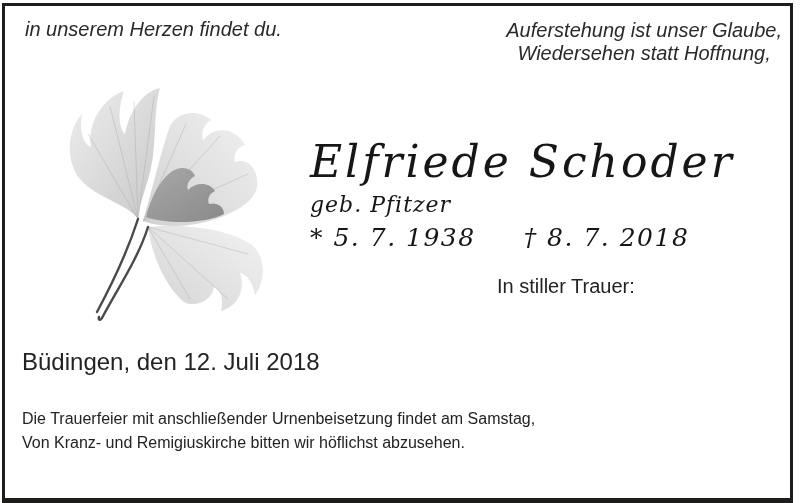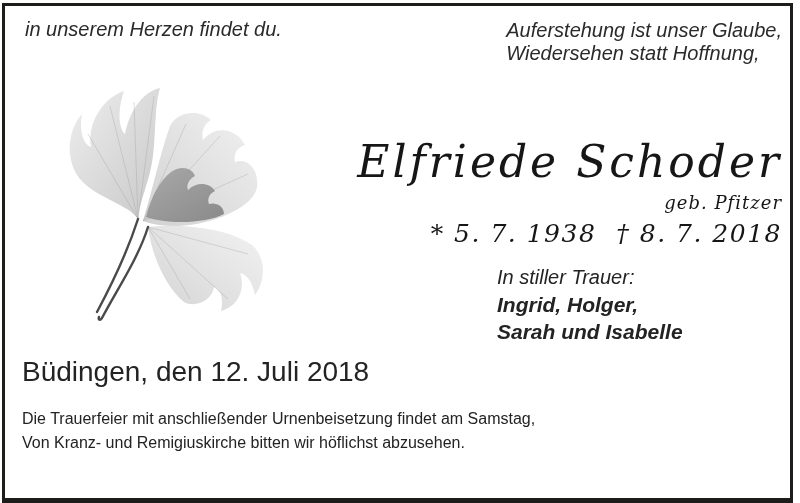--- a/index.html
+++ b/index.html
@@ -19,51 +19,51 @@
     box-sizing: border-box;
     pointer-events: none;
   }
   .abs { position: absolute; }
   .italic-sans {
     font-style: italic;
     font-size: 20px;
     color: #2a2a2a;
   }
   .epigraph-left { left: 25px; top: 16px; line-height: 26px; }
-  .epigraph-right { right: 18px; top: 19px; line-height: 23px; text-align: left; }
+  .epigraph-right { right: 18px; top: 19px; line-height: 23px; text-align: center; }
   .script {
     font-family: "DejaVu Serif", serif;
     font-style: italic;
     color: #161616;
   }
   .name-block {
     left: 310px; top: 138px; width: 472px;
-    text-align: right;
+    text-align: left;
   }
   .name {
     font-size: 44px;
     letter-spacing: 3px;
     line-height: 1.1;
     white-space: nowrap;
   }
   .maiden {
-    font-size: 18px;
+    font-size: 22px;
     margin-top: 6px;
     letter-spacing: 1px;
   }
   .dates {
     font-size: 25px;
     margin-top: 6px;
     letter-spacing: 1.5px;
   }
-  .dates .death { margin-left: 20px; }
-  .mourning { left: 497px; top: 264px; font-style: italic; }
+  .dates .death { margin-left: 48px; }
+  .mourning { left: 497px; top: 273px; }
   .mourning-intro { font-size: 20px; line-height: 26px; }
   .mourning-names { font-size: 21px; font-weight: bold; line-height: 27px; margin-top: 1px; }
-  .dateline { left: 22px; top: 356px; font-size: 28px; }
+  .dateline { left: 22px; top: 348px; font-size: 24px; }
   .announcement { left: 22px; top: 407px; font-size: 16px; line-height: 24px; white-space: nowrap; }
   .leaf-art { left: 58px; top: 84px; }
 </style>
 </head>
 <body>
 
 <div class="frame"></div>
 
 <div class="abs italic-sans epigraph-left">
   <div>in unserem Herzen findet du.</div>
@@ -128,24 +128,20 @@
 <div class="abs script name-block">
   <div class="name">Elfriede Schoder</div>
   <div class="maiden">geb. Pfitzer</div>
   <div class="dates">
     <span class="birth">* 5. 7. 1938</span><span class="death">† 8. 7. 2018</span>
   </div>
 </div>
 
 <div class="abs mourning">
   <div class="mourning-intro">In stiller Trauer:</div>
-  <div class="mourning-names">
-    <div>Ingrid, Holger,</div>
-    <div>Sarah und Isabelle</div>
-  </div>
 </div>
 
 <div class="abs dateline">Büdingen, den 12. Juli 2018</div>
 
 <div class="abs announcement">
   <div>Die Trauerfeier mit anschließender Urnenbeisetzung findet am Samstag,</div>
   <div>Von Kranz- und Remigiuskirche bitten wir höflichst abzusehen.</div>
 </div>
 
 </body></html>

